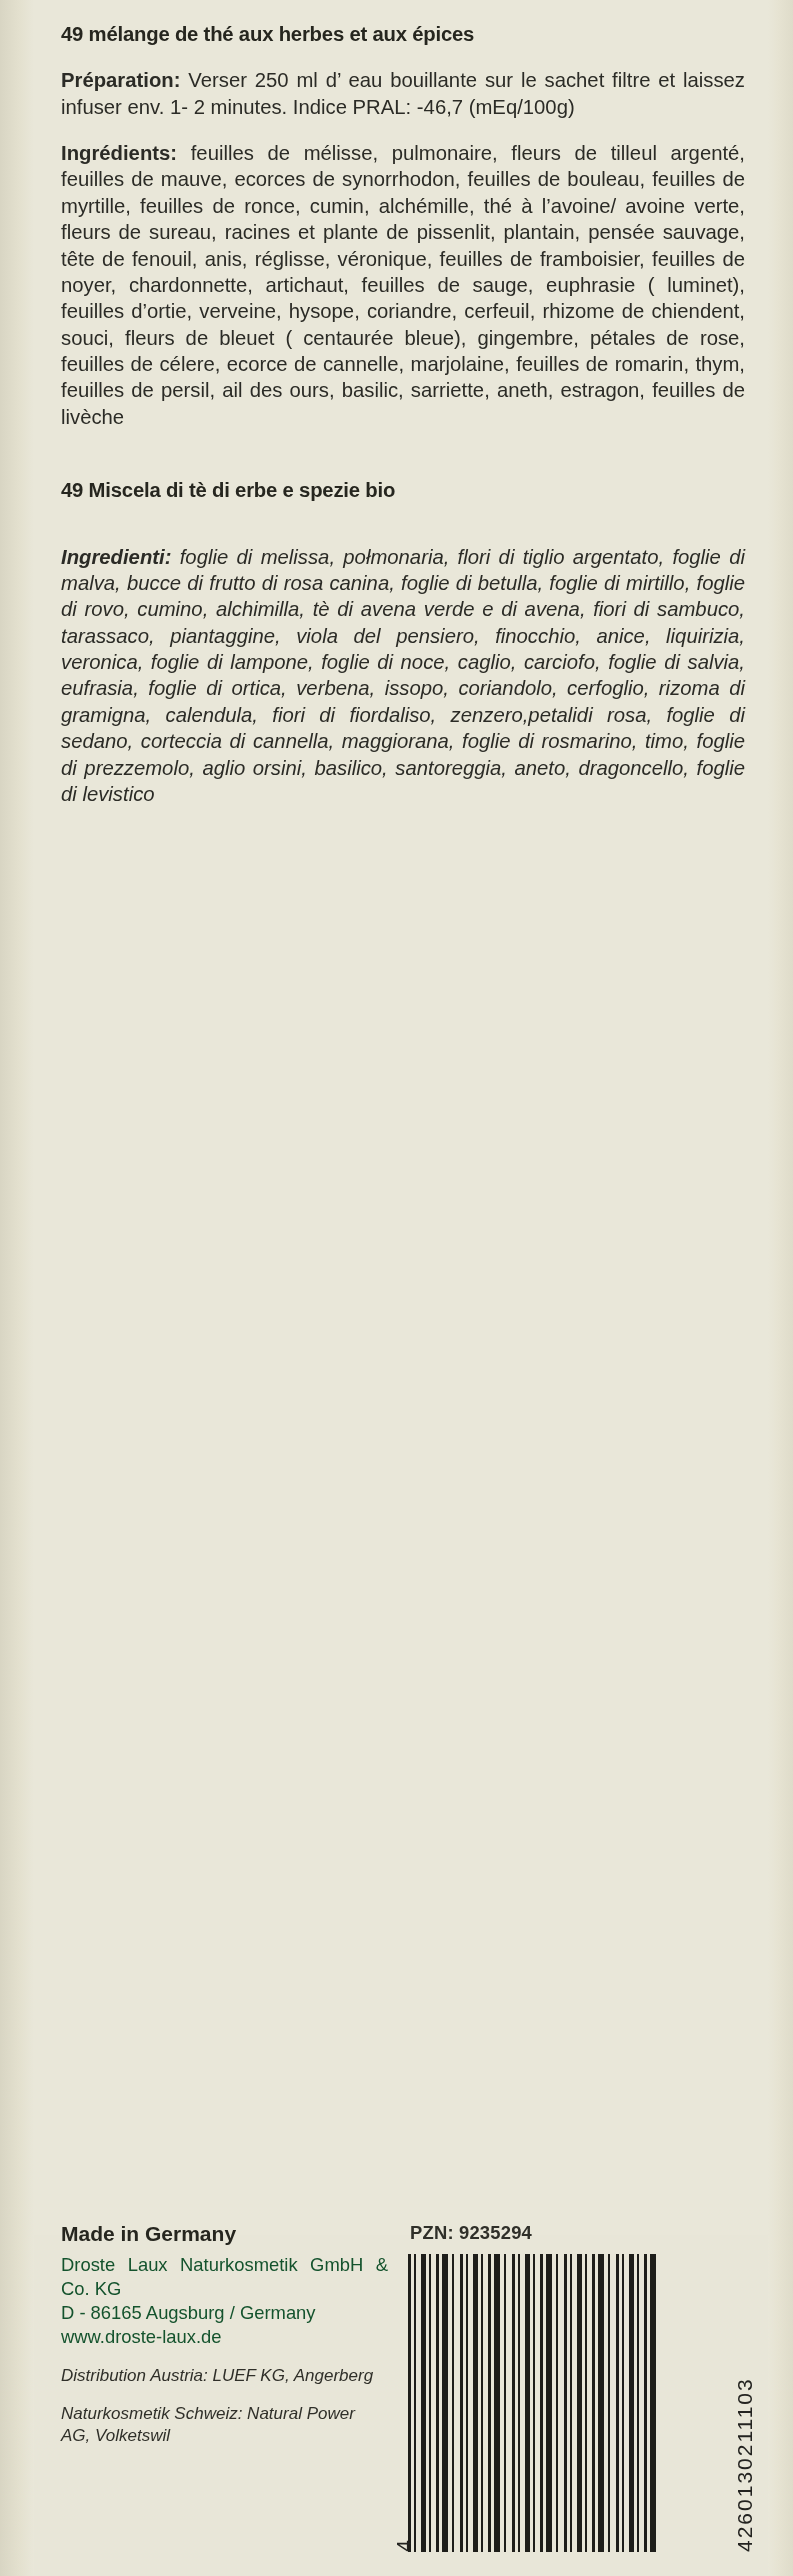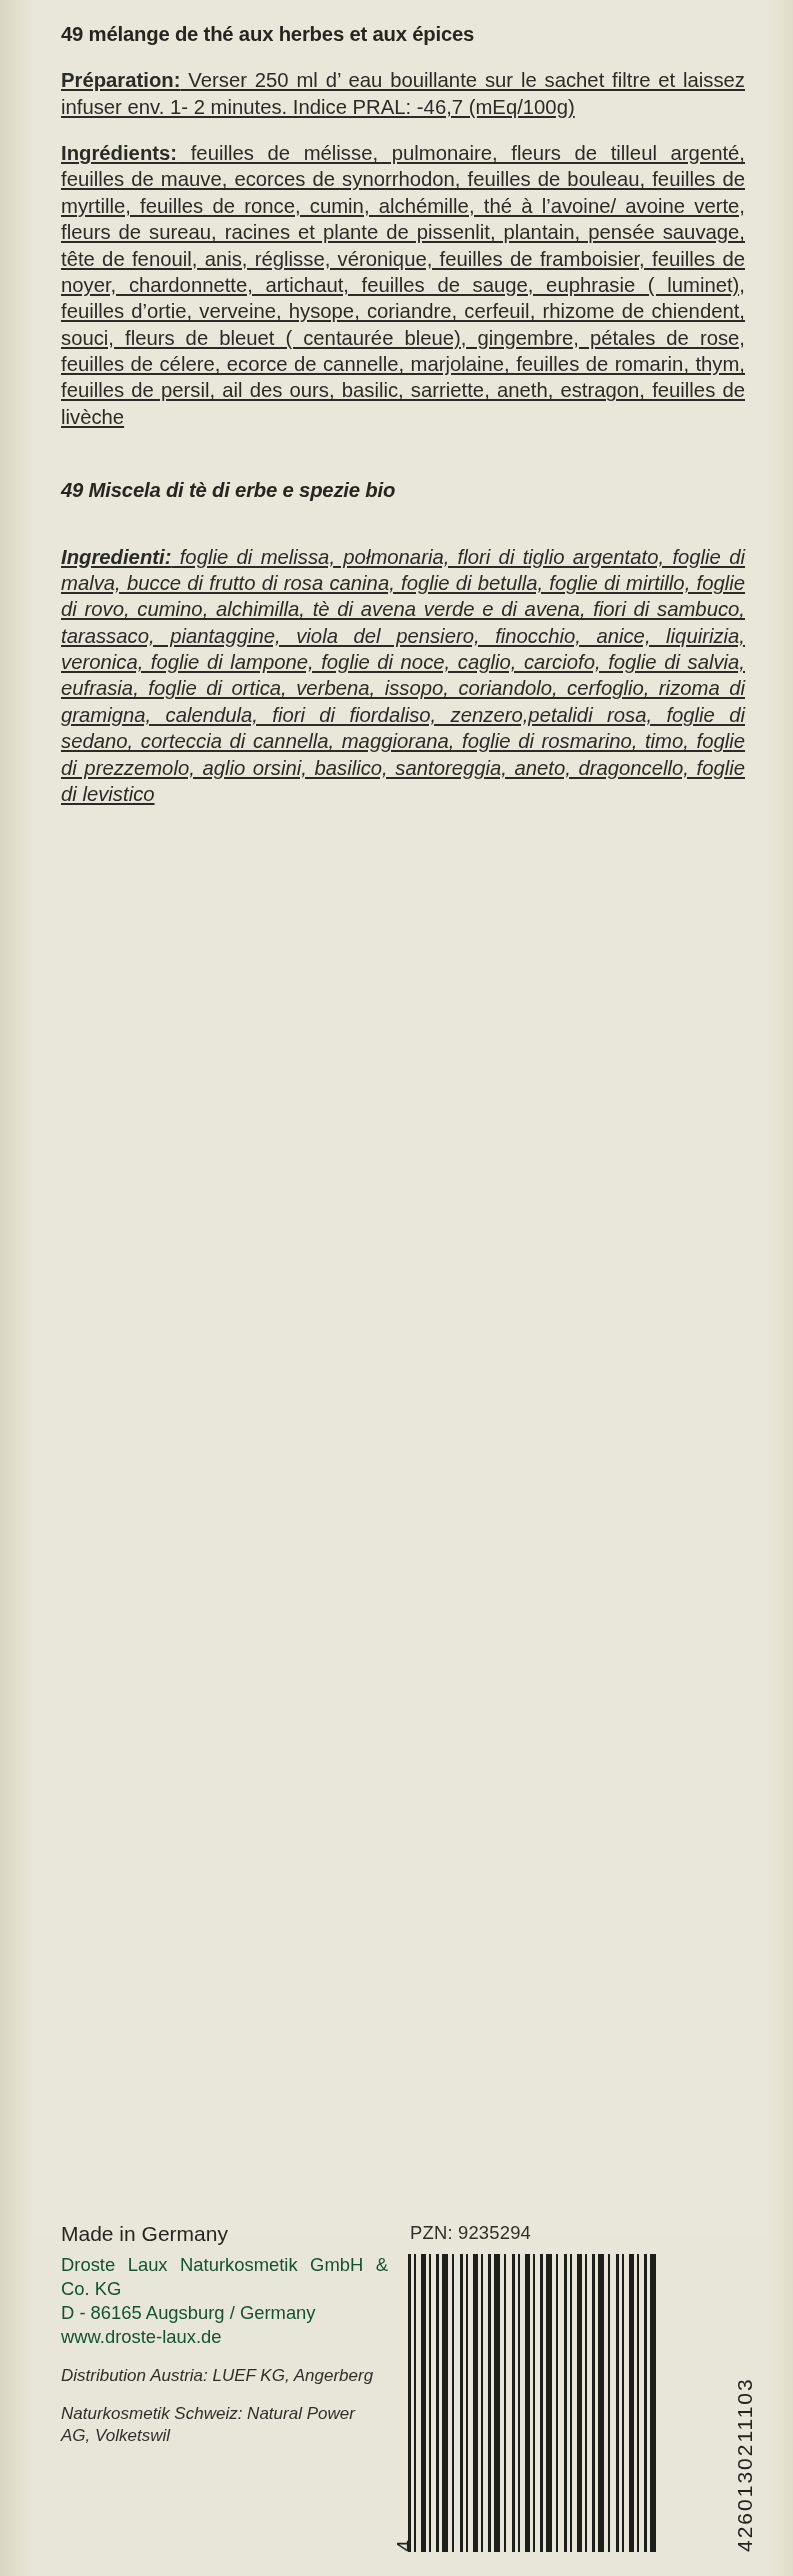--- a/index.html
+++ b/index.html
@@ -50,30 +50,28 @@
     color: #26261f;
   }
   p.para {
     font-size: 20.3px;
     line-height: 1.30;
     margin: 0;
     text-align: justify;
     text-justify: inter-word;
     color: #2b2b26;
     hyphens: manual;
-    text-decoration: underline;
   }
   p.para .lbl {
     font-weight: bold;
   }
   .ital p.para {
     font-style: italic;
   }
   .ital h2.heading {
-    font-style: italic;
   }
   .spacer-lg { height: 28px; }
   .spacer-md { height: 20px; }
 
   
   .footer {
     position: absolute;
     left: 61px;
     top: 2222px;
     width: 694px;
@@ -82,21 +80,21 @@
     display: flex;
     flex-direction: row;
     align-items: flex-start;
   }
   .footer-left {
     width: 327px;
     flex: 0 0 327px;
   }
   .brand {
     font-size: 21px;
-    font-weight: normal;
+    font-weight: bold;
     margin: 0 0 7px 0;
     color: #26261f;
   }
   .addr {
     font-size: 18.4px;
     line-height: 1.30;
     margin: 0;
     color: #14532d;
   }
   .addr .just {
@@ -114,20 +112,21 @@
   .footer-right {
     flex: 1 1 auto;
     padding-left: 20px;
     position: relative;
   }
   .pzn {
     font-size: 18.4px;
     color: #2f2f29;
     margin: 0 0 10px 2px;
     letter-spacing: 0.2px;
+    font-weight: bold;
   }
   .barcode-wrap {
     position: relative;
     display: flex;
     flex-direction: row;
     align-items: flex-start;
   }
   .barcode {
     width: 248px;
     height: 298px;

